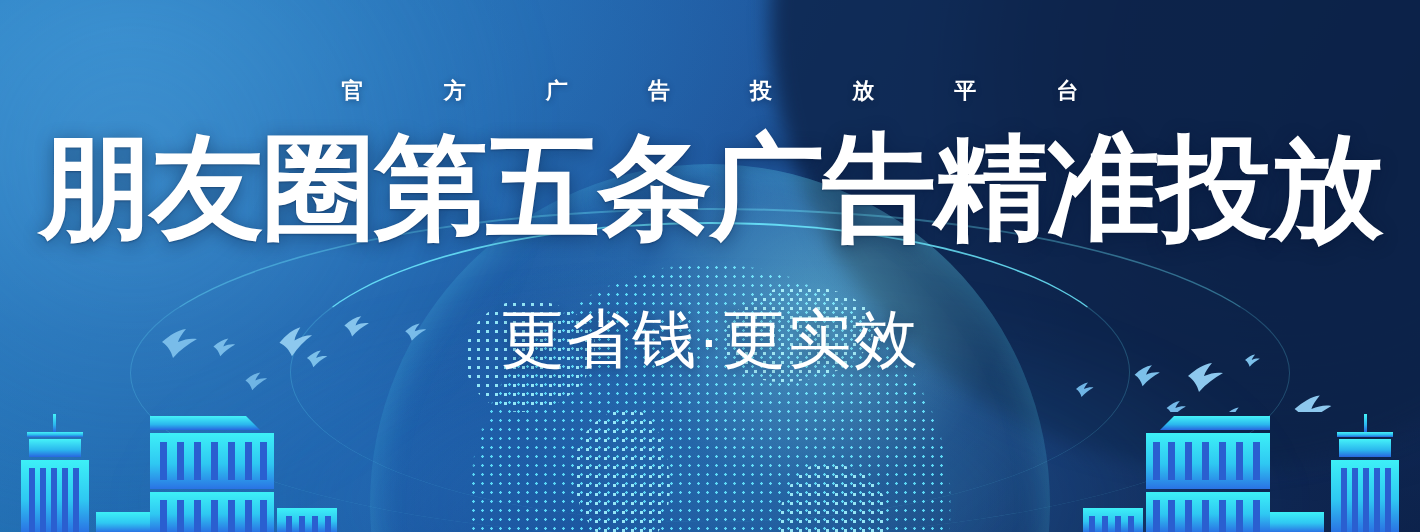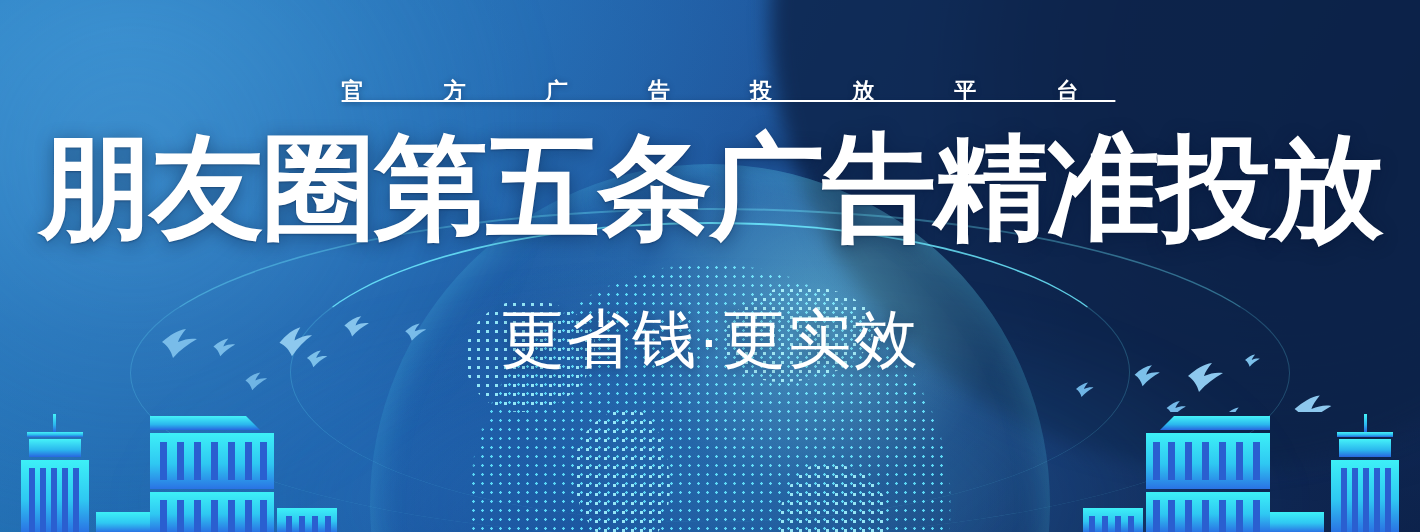--- a/index.html
+++ b/index.html
@@ -75,21 +75,20 @@
   }
 
   
   .content{ position:absolute; inset:0; }
   .eyebrow{
     position:absolute; top:76px; left:0; right:0;
     text-align:center; color:#ffffff;
     font-size:22px; font-weight:bold;
     letter-spacing:37px; text-indent:37px;
     text-shadow:0 1px 6px rgba(5,25,60,.45);
-    text-decoration:underline;
   }
   .headline{
     position:absolute; top:128px; left:0; right:0;
     text-align:center; color:#ffffff;
     font-size:114px; font-weight:bold; line-height:1.06;
     letter-spacing:-2px;
     text-shadow:0 3px 18px rgba(4,20,52,.42), 0 1px 2px rgba(4,20,52,.35);
     white-space:nowrap;
   }
   .subhead{

